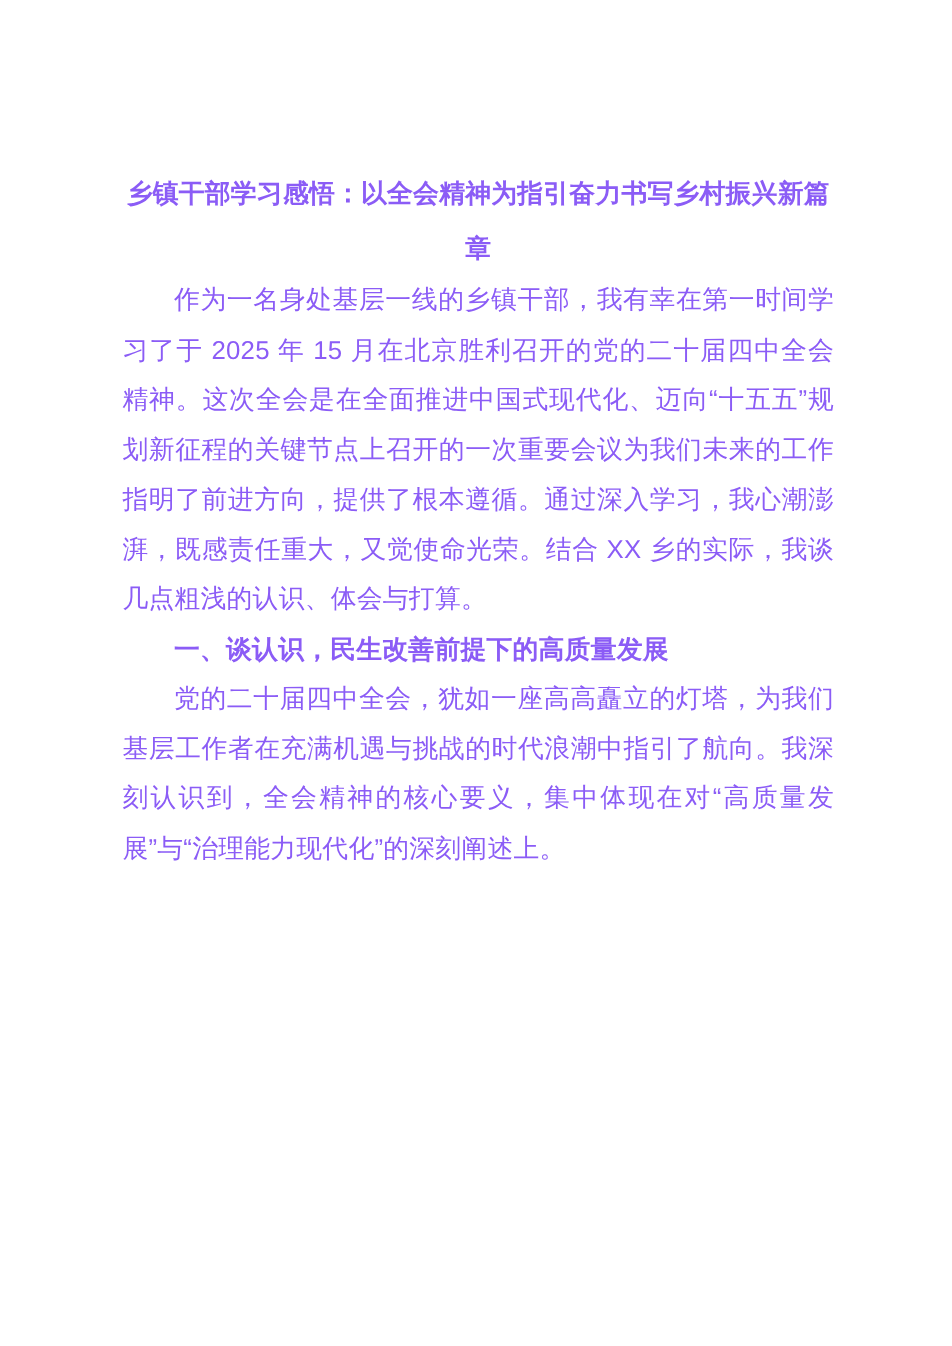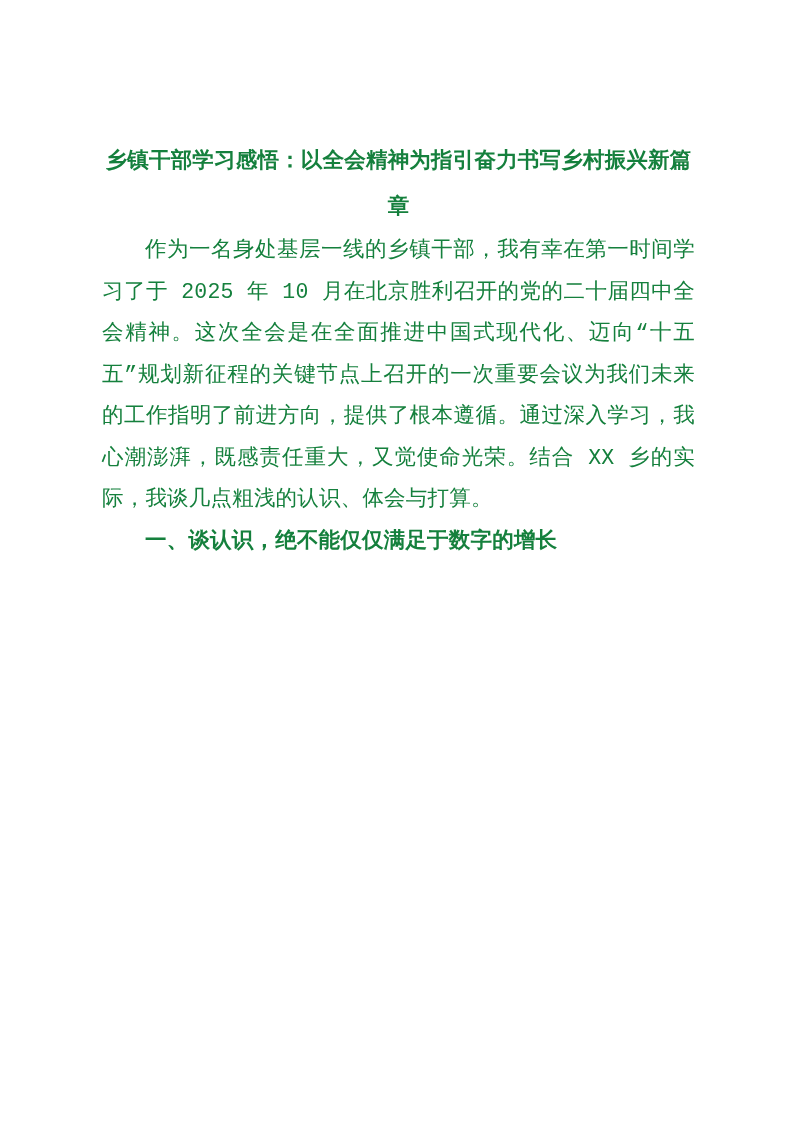--- a/index.html
+++ b/index.html
@@ -11,22 +11,22 @@
     width: 793px;
     height: 1122px;
     overflow: hidden;
   }
   .page {
     box-sizing: border-box;
     width: 793px;
     height: 1004px;
     background: #ffffff;
     padding: 138px 98px 0 102px;
-    font-family: Liberation Mono, monospace;
-    color: #15803d;
+    font-family: Liberation Sans, sans-serif;
+    color: #8b5cf6;
   }
   .doc-title {
     margin: 0;
     font-size: 21.5px;
     font-weight: 700;
     line-height: 46px;
     text-align: center;
     letter-spacing: 0.2px;
   }
   .doc-body {
@@ -47,19 +47,20 @@
     text-align: left;
   }
 </style>
 </head>
 <body>
 
 <div class="page">
   <h1 class="doc-title">乡镇干部学习感悟：以全会精神为指引奋力书写乡村振兴新篇章</h1>
 
   <div class="doc-body">
-    <p class="para">作为一名身处基层一线的乡镇干部，我有幸在第一时间学习了于 2025 年 10 月在北京胜利召开的党的二十届四中全会精神。这次全会是在全面推进中国式现代化、迈向“十五五”规划新征程的关键节点上召开的一次重要会议为我们未来的工作指明了前进方向，提供了根本遵循。通过深入学习，我心潮澎湃，既感责任重大，又觉使命光荣。结合 XX 乡的实际，我谈几点粗浅的认识、体会与打算。</p>
+    <p class="para">作为一名身处基层一线的乡镇干部，我有幸在第一时间学习了于 2025 年 15 月在北京胜利召开的党的二十届四中全会精神。这次全会是在全面推进中国式现代化、迈向“十五五”规划新征程的关键节点上召开的一次重要会议为我们未来的工作指明了前进方向，提供了根本遵循。通过深入学习，我心潮澎湃，既感责任重大，又觉使命光荣。结合 XX 乡的实际，我谈几点粗浅的认识、体会与打算。</p>
 
-    <p class="para heading">一、谈认识，绝不能仅仅满足于数字的增长</p>
+    <p class="para heading">一、谈认识，民生改善前提下的高质量发展</p>
 
+    <p class="para">党的二十届四中全会，犹如一座高高矗立的灯塔，为我们基层工作者在充满机遇与挑战的时代浪潮中指引了航向。我深刻认识到，全会精神的核心要义，集中体现在对“高质量发展”与“治理能力现代化”的深刻阐述上。</p>
 
   </div>
 </div>
 
 </body></html>

